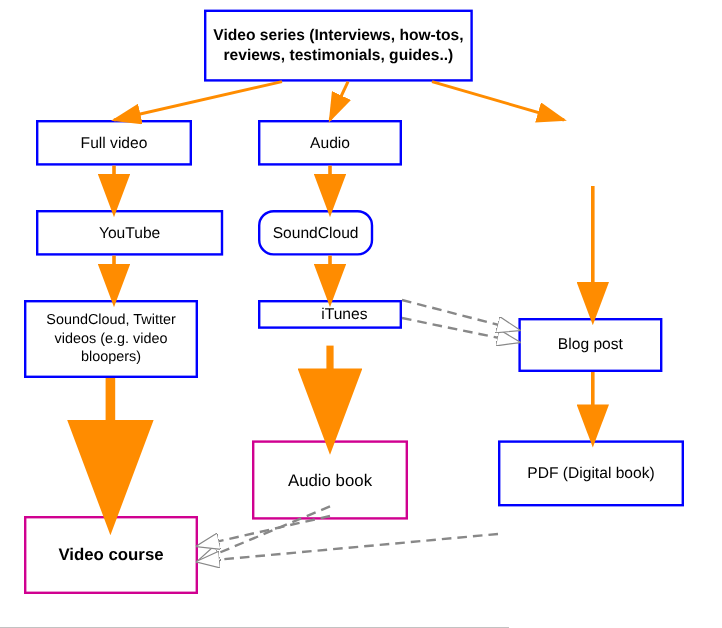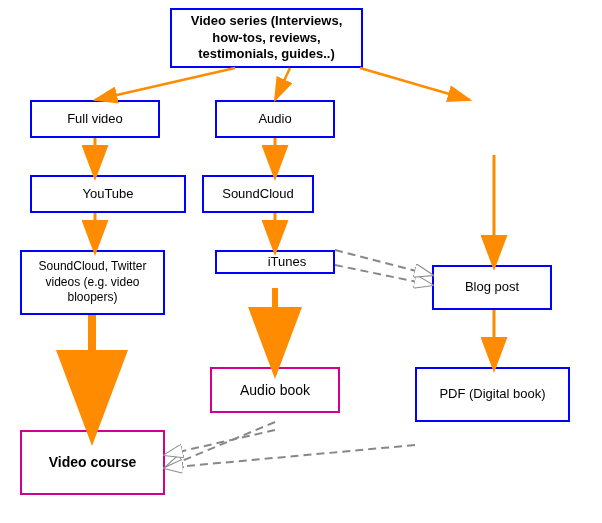--- a/index.html
+++ b/index.html
@@ -48,49 +48,49 @@
       width: 602px;
       height: 523px;
       pointer-events: none;
     }
   </style>
 </head>
 <body>
 
 <div class="diagram">
 
-  <div class="box box-bold" style="left:170px; top:8px; width:193px; height:60px; font-size:13px;">
+  <div class="box box-bold" style="left:170px; top:8px; width:224px; height:60px; font-size:13px;">
     <span>Video series (Interviews, how-tos, reviews, testimonials, guides..)</span>
   </div>
 
   <div class="box" style="left:30px; top:100px; width:130px; height:38px;">
     <span>Full video</span>
   </div>
 
   <div class="box" style="left:30px; top:175px; width:156px; height:38px;">
     <span>YouTube</span>
   </div>
 
   <div class="box" style="left:20px; top:250px; width:145px; height:65px; font-size:12px;">
     <span>SoundCloud, Twitter videos (e.g. video bloopers)</span>
   </div>
 
   <div class="box" style="left:215px; top:100px; width:120px; height:38px;">
     <span>Audio</span>
   </div>
 
-  <div class="box" style="left:202px; top:175px; width:112px; height:38px;">
+  <div class="box" style="left:215px; top:175px; width:96px; height:38px;border-radius:13px;">
     <span>SoundCloud</span>
   </div>
 
   <div class="box" style="left:215px; top:250px; width:120px; height:24px;padding-left:28px;">
     <span>iTunes</span>
   </div>
 
-  <div class="box box-magenta" style="left:210px; top:367px; width:130px; height:46px; font-size:14px;align-items:center;">
+  <div class="box box-magenta" style="left:210px; top:367px; width:130px; height:66px; font-size:14px;align-items:center;">
     <span>Audio book</span>
   </div>
 
 
   <div class="box" style="left:432px; top:265px; width:120px; height:45px; font-size:13px;">
     <span>Blog post</span>
   </div>
 
   <div class="box" style="left:415px; top:367px; width:155px; height:55px; font-size:13px;">
     <span>PDF (Digital book)</span>

